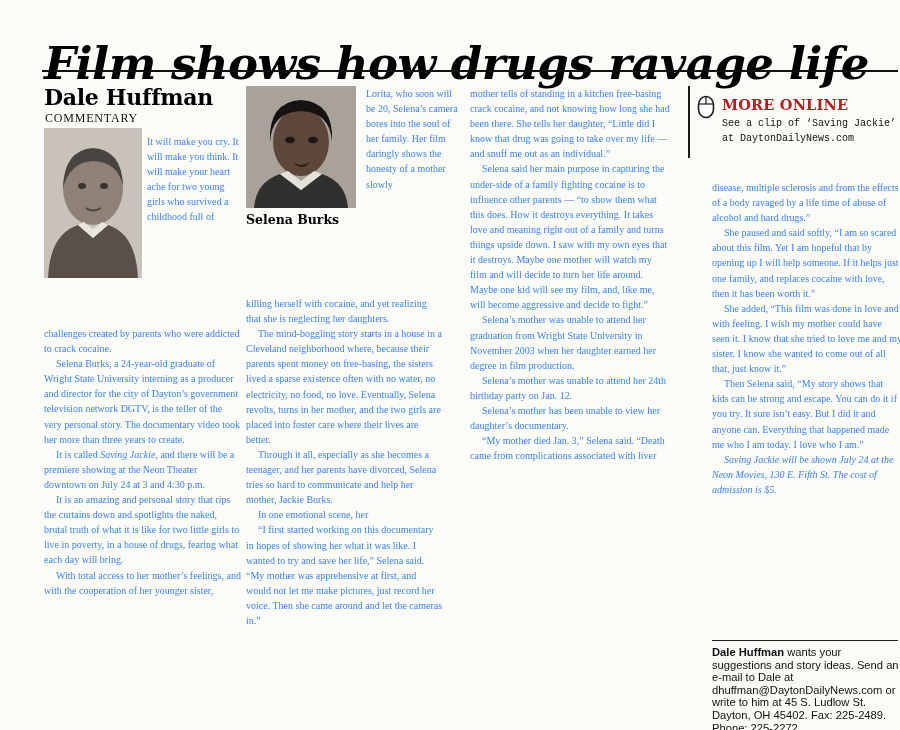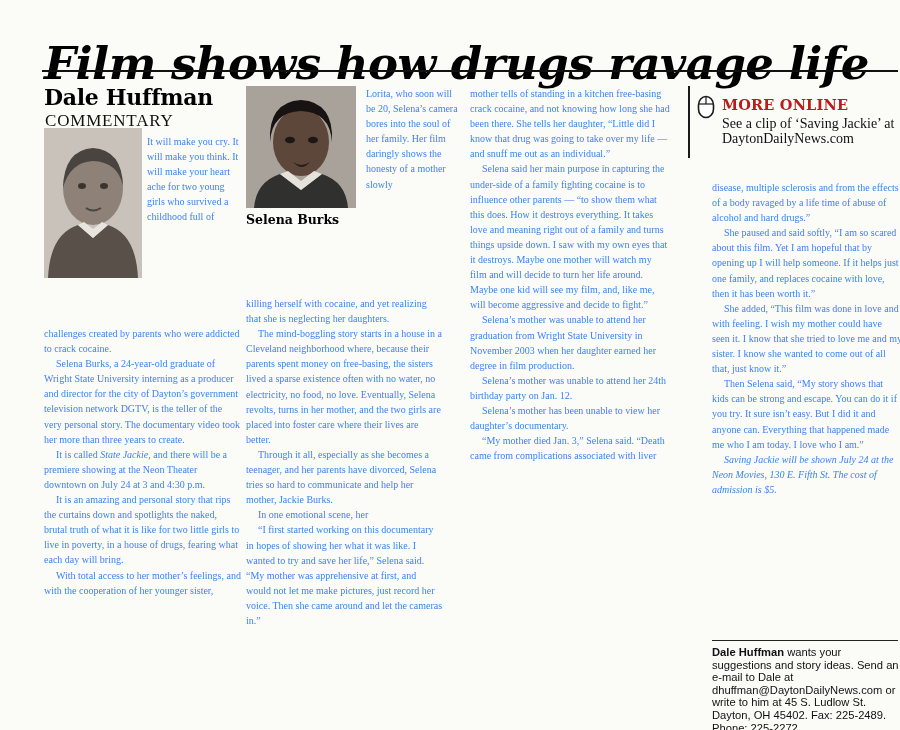--- a/index.html
+++ b/index.html
@@ -55,21 +55,21 @@
     font-weight: 700;
     font-size: 22px;
     letter-spacing: -0.3px;
     color: #000;
   }
   .byline-kicker {
     position: absolute;
     top: 111px;
     left: 45px;
     font-family: "Liberation Serif", serif;
-    font-size: 17px;
+    font-size: 12px;
     letter-spacing: 0.8px;
     color: #111;
   }
 
   
   .mug {
     position: absolute;
     top: 128px;
     left: 44px;
     width: 98px;
@@ -148,22 +148,22 @@
     font-weight: 700;
     font-size: 14.5px;
     letter-spacing: 0.2px;
     color: #b91c1c;
   }
   .mo-text {
     position: absolute;
     top: 30px;
     left: 34px;
     width: 178px;
-    font-family: Liberation Serif, serif;
-    font-size: 14px;
+    font-family: Liberation Mono, monospace;
+    font-size: 10px;
     line-height: 15.4px;
     color: #111;
   }
   .mouse-icon {
     position: absolute;
     top: 8px;
     left: 8px;
     width: 20px;
     height: 26px;
   }
@@ -245,21 +245,21 @@
   </div>
 
   <div class="col" id="col1">
     <p class="noindent">It will make you cry. It will make you think. It will make your heart ache for two young girls who survived a childhood full of</p>
   </div>
 
   <div class="col" id="col1b">
     <p class="noindent">challenges created by parents who were addicted to crack cocaine.</p>
     <p>Selena Burks, a 24-year-old graduate of Wright State University interning as a producer and director for the city of Dayton’s government television network DGTV, is the teller of the very personal story. The documentary video took her more than three years to create.</p>
     <p>
-      <span>It is called <i>State Jackie</i>, and there will be a premiere showing at the Neon Theater downtown on July 24 at 3 and 4:30 p.m.</span>
+      <span>It is called <i>Saving Jackie</i>, and there will be a premiere showing at the Neon Theater downtown on July 24 at 3 and 4:30 p.m.</span>
     </p>
     <p>It is an amazing and personal story that rips the curtains down and spotlights the naked, brutal truth of what it is like for two little girls to live in poverty, in a house of drugs, fearing what each day will bring.</p>
     <p>With total access to her mother’s feelings, and with the cooperation of her younger sister,</p>
   </div>
 
   <div class="col" id="col2top">
     <p class="noindent">Lorita, who soon will be 20, Selena’s camera bores into the soul of her family. Her film daringly shows the honesty of a mother slowly</p>
   </div>
 
   <div class="col" id="col2">

